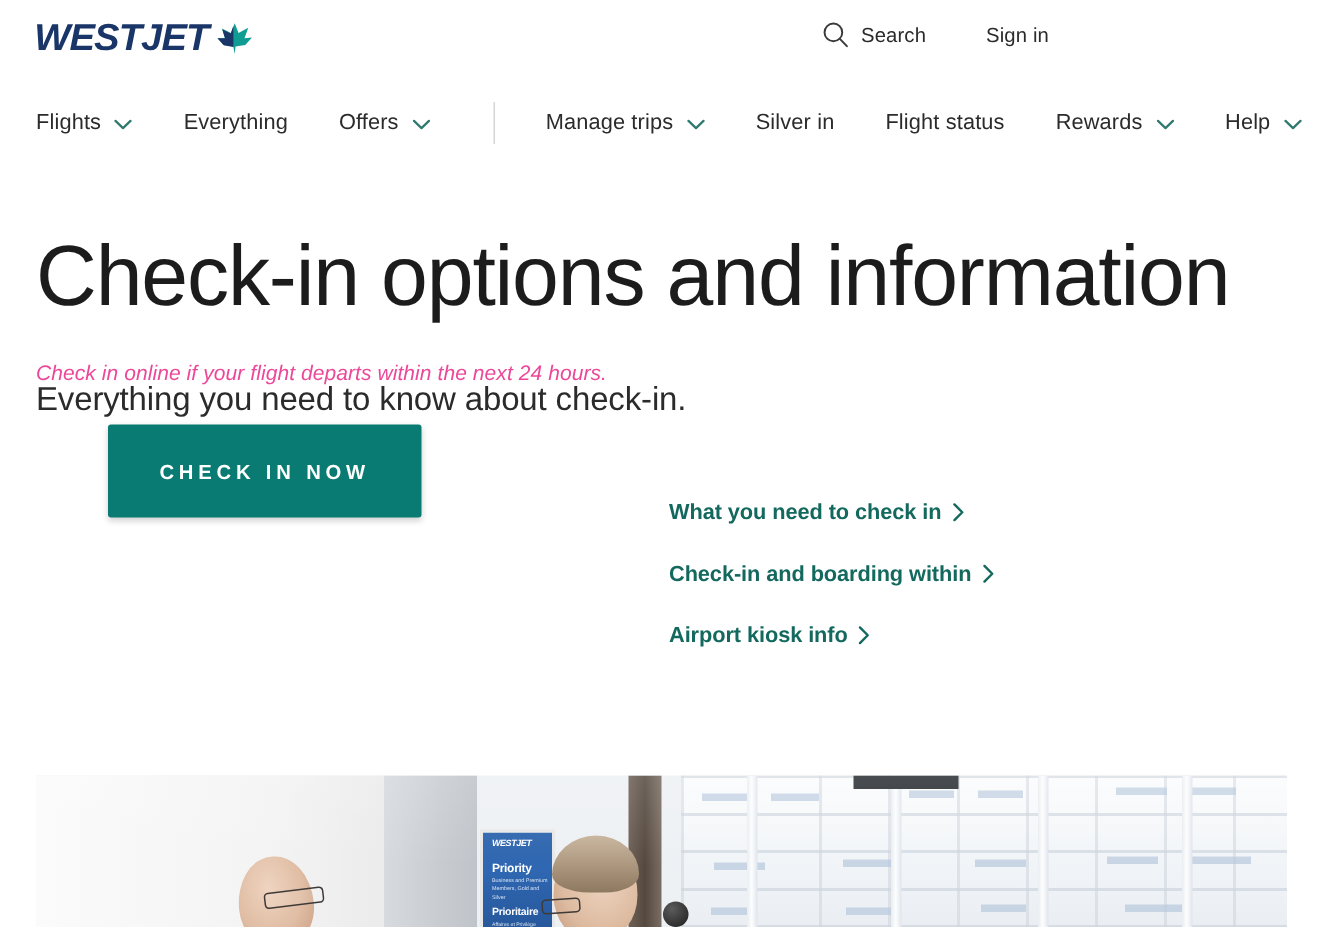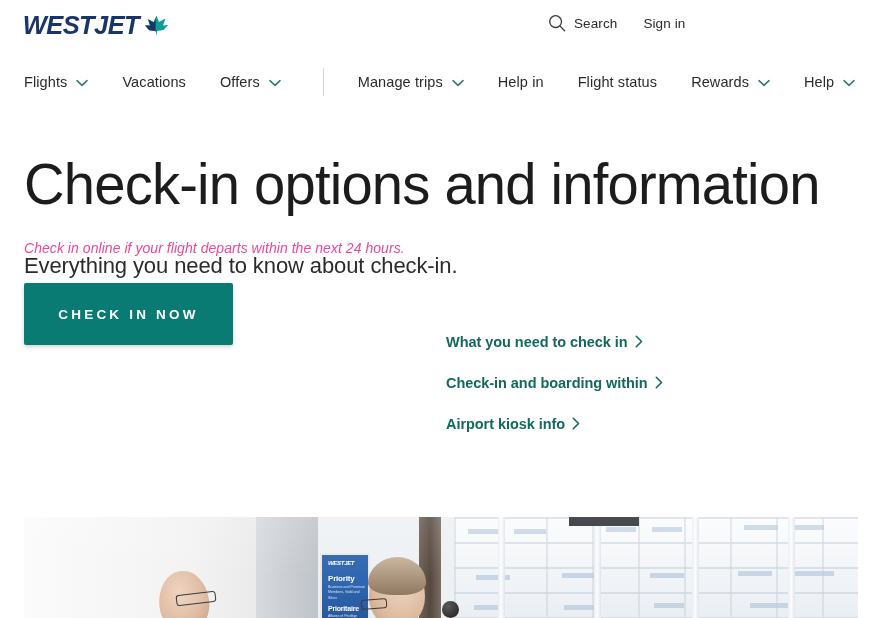--- a/index.html
+++ b/index.html
@@ -49,21 +49,21 @@
     transform: scaleX(1.02);
   }
   .logo-leaf { display: block; margin-left: 2px; }
 
   .utility {
     position: absolute;
     top: 14px;
     left: 548px;
     display: flex;
     align-items: center;
-    gap: 26px;
+    gap: 40px;
   }
   .search-link {
     display: flex;
     align-items: center;
     gap: 8px;
     cursor: pointer;
   }
   .search-icon { display: block; }
   .search-label {
     font-size: 13.5px;
@@ -161,20 +161,21 @@
     background: #0a7b72;
     color: #ffffff;
     font-size: 13.5px;
     font-weight: bold;
     letter-spacing: 3.2px;
     border: none;
     border-radius: 2px;
     cursor: pointer;
     box-shadow: 0 2px 4px rgba(0,0,0,0.18);
     font-family: "Liberation Sans", sans-serif;
+    margin-left: 48px;
   }
 
   
   .otp {
     position: absolute;
     left: 446px;
     top: 313px;
     width: 380px;
   }
   .otp-label {
@@ -349,41 +350,41 @@
     <nav class="mainnav">
 
       <div class="nav-item">
         <span>Flights</span>
         <svg class="chev" width="12" height="8" viewBox="0 0 12 8">
           <polyline points="1,1.6 6,6.4 11,1.6" fill="none" stroke="#2f7a6e" stroke-width="1.5" stroke-linecap="round" stroke-linejoin="round"></polyline>
         </svg>
       </div>
 
       <div class="nav-item">
-        <span>Vacations</span>
+        <span>Everything</span>
       </div>
 
       <div class="nav-item">
         <span>Offers</span>
         <svg class="chev" width="12" height="8" viewBox="0 0 12 8">
           <polyline points="1,1.6 6,6.4 11,1.6" fill="none" stroke="#2f7a6e" stroke-width="1.5" stroke-linecap="round" stroke-linejoin="round"></polyline>
         </svg>
       </div>
 
       <div class="nav-divider"></div>
 
       <div class="nav-item">
         <span>Manage trips</span>
         <svg class="chev" width="12" height="8" viewBox="0 0 12 8">
           <polyline points="1,1.6 6,6.4 11,1.6" fill="none" stroke="#2f7a6e" stroke-width="1.5" stroke-linecap="round" stroke-linejoin="round"></polyline>
         </svg>
       </div>
 
       <div class="nav-item">
-        <span>Help in</span>
+        <span>Silver in</span>
       </div>
 
       <div class="nav-item">
         <span>Flight status</span>
       </div>
 
       <div class="nav-item">
         <span>Rewards</span>
         <svg class="chev" width="12" height="8" viewBox="0 0 12 8">
           <polyline points="1,1.6 6,6.4 11,1.6" fill="none" stroke="#2f7a6e" stroke-width="1.5" stroke-linecap="round" stroke-linejoin="round"></polyline>

